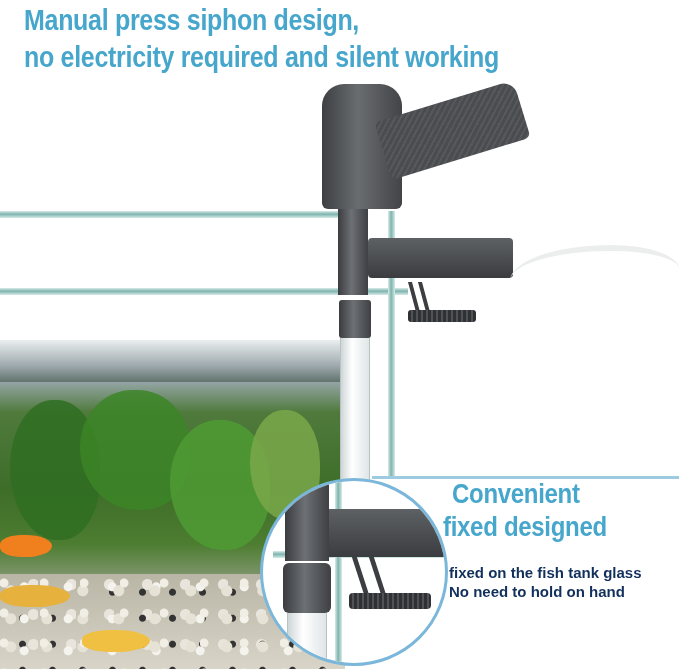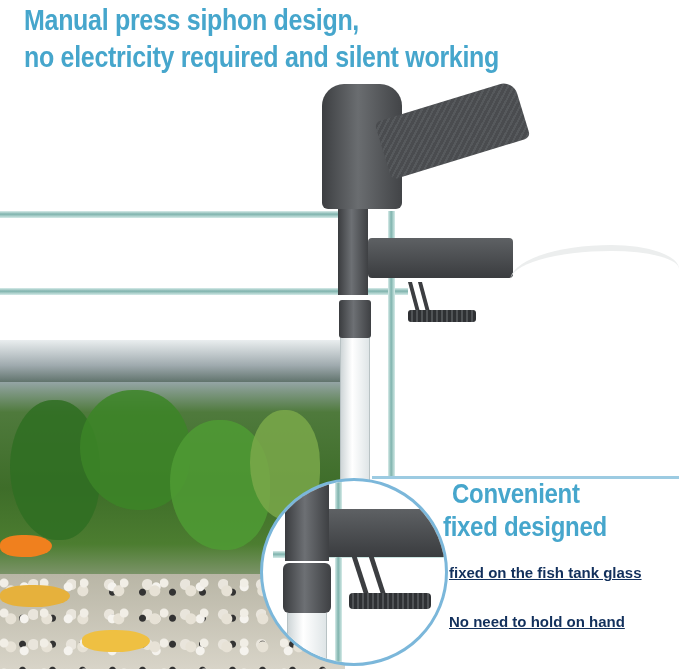--- a/index.html
+++ b/index.html
@@ -52,21 +52,21 @@
     border: 3px solid #7bb7da; background: #ffffff; overflow: hidden;
   }
   .inset-panel {
     position: absolute; left: 372px; top: 476px; width: 307px; height: 193px; background: #ffffff;
     border-top: 3px solid #9ccbe2;
   }
   .inset-title {
     position: absolute; color: #46a6cc; font-weight: 700; font-size: 24px; white-space: nowrap;
     transform: scaleY(1.15); transform-origin: left top; letter-spacing: -0.3px;
   }
-  .inset-line { position: absolute; left: 449px; color: #12305c; font-weight: 700; font-size: 15px; white-space: nowrap; text-decoration: underline; }
+  .inset-line { position: absolute; left: 449px; color: #12305c; font-weight: 700; font-size: 15px; white-space: nowrap; }
 </style>
 </head>
 <body>
 
 <div id="h1" class="headline">Manual press siphon design,</div>
 <div id="h2" class="headline">no electricity required and silent working</div>
 
 <div class="aquarium">
   <div class="water-surface"></div>
   <div class="plant" style="left:10px;top:60px;width:90px;height:140px;background:#2f6e22"></div>
@@ -101,13 +101,13 @@
   <div class="tube" style="left:20px;top:82px;width:48px;height:50px;border-radius:6px"></div>
   <div class="clear-tube" style="left:24px;top:132px;width:40px;height:60px"></div>
   <div class="tube" style="left:66px;top:28px;width:130px;height:48px;background:linear-gradient(#5e6164,#3a3c3f)"></div>
   <div style="position:absolute;left:96px;top:76px;width:22px;height:44px;border-left:5px solid #3c3e41;border-right:5px solid #3c3e41;transform:skewX(18deg)"></div>
   <div style="position:absolute;left:86px;top:112px;width:82px;height:16px;background:repeating-linear-gradient(90deg,#2f3134 0 3px,#505356 3px 5px);border-radius:4px"></div>
 </div>
 
 <div class="inset-title" style="left:452px;top:478px">Convenient</div>
 <div class="inset-title" style="left:443px;top:511px">fixed designed</div>
 <div class="inset-line" style="top:564px">fixed on the fish tank glass</div>
-<div class="inset-line" style="top:613px">No need to hold on hand</div>
+<div class="inset-line" style="top:583px">No need to hold on hand</div>
 
 </body></html>

